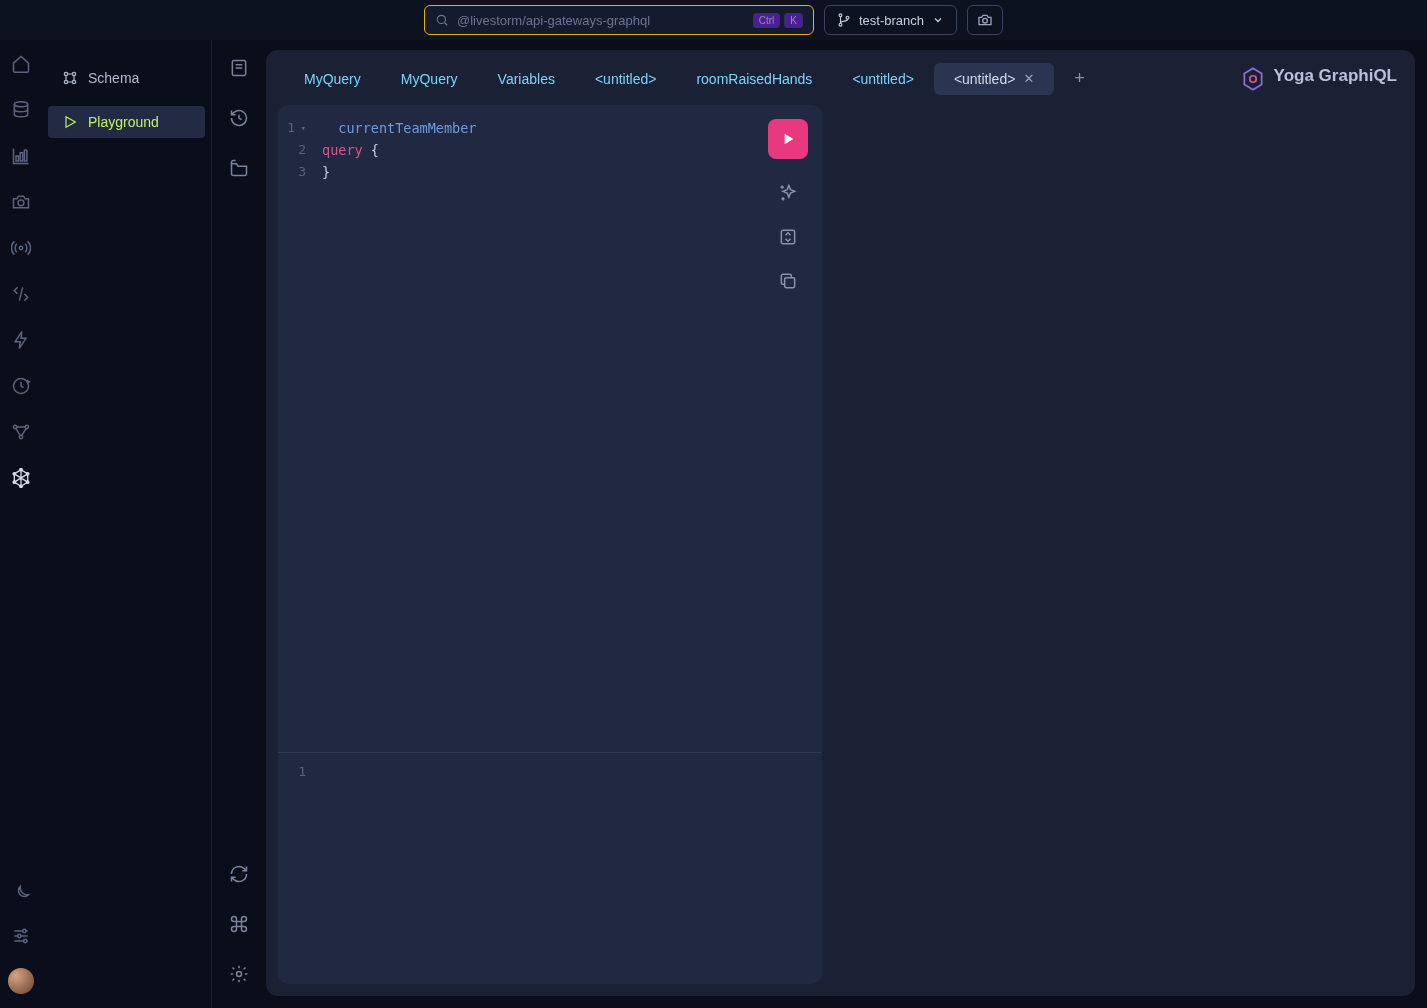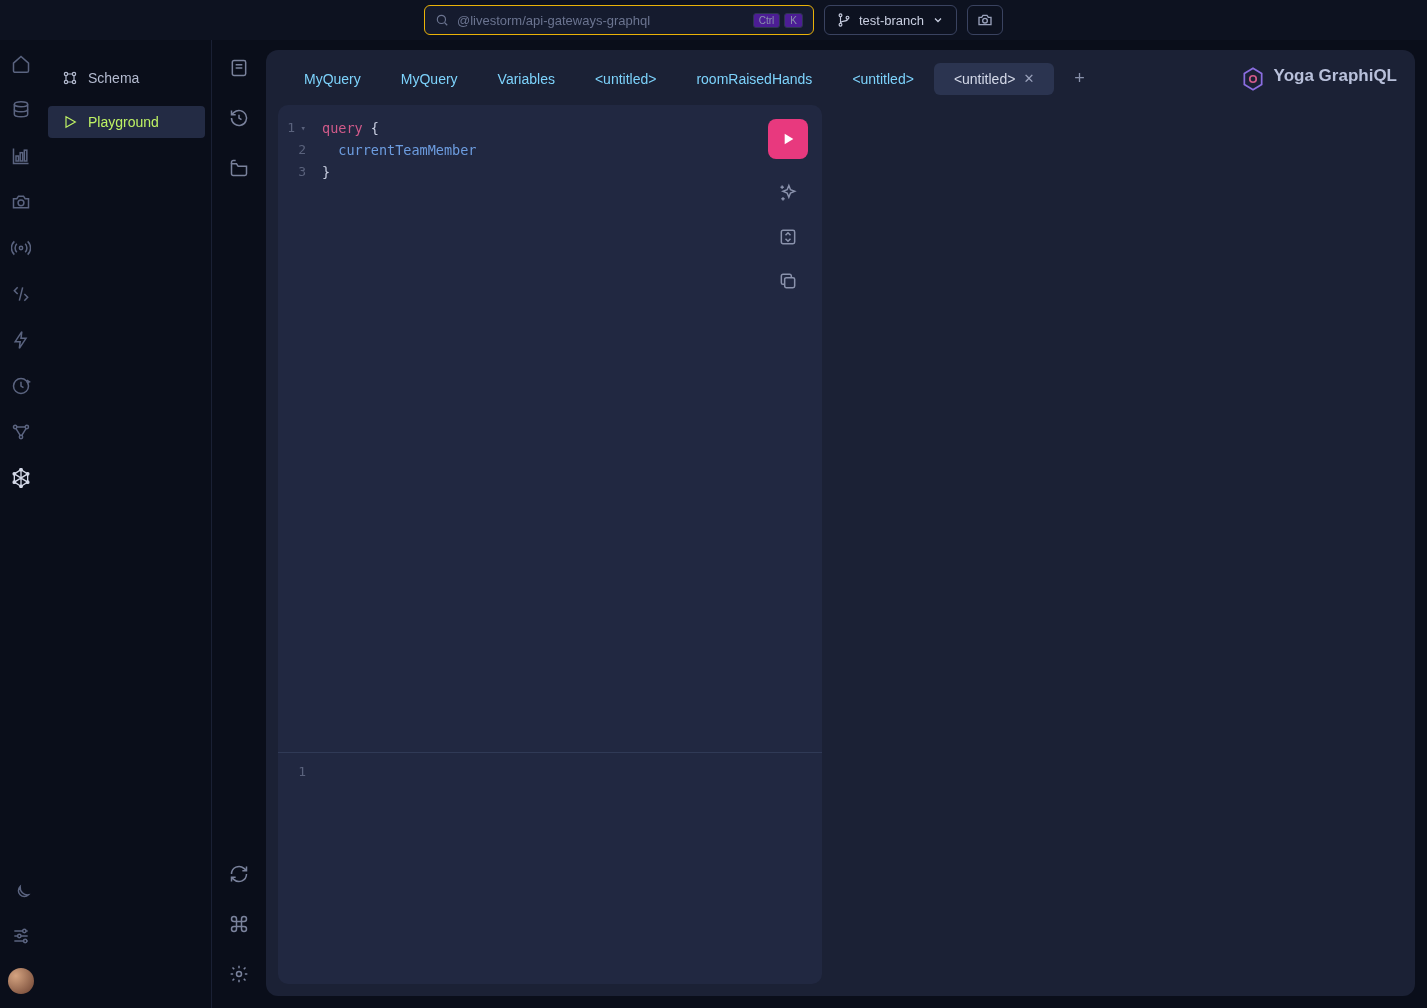--- a/index.html
+++ b/index.html
@@ -346,22 +346,22 @@
 
       <div class="panels">
         <div class="editor-col">
           <div class="editor">
             <div class="gutter">
               <div><span>1</span><span class="caret"> ▾</span></div>
               <div>2</div>
               <div>3</div>
             </div>
             <div class="code">
+              <div>&nbsp;&nbsp;<span class="fld">currentTeamMember</span></div>
               <div><span class="kw">query</span> <span class="pn">{</span></div>
-              <div>&nbsp;&nbsp;<span class="fld">currentTeamMember</span></div>
               <div><span class="pn">}</span></div>
             </div>
             <div class="editor-actions">
               <div class="play">
                 <svg width="16" height="16" viewBox="0 0 24 24" fill="currentColor">
                     <path d="M7 4v16l13-8z"></path>
                   </svg>
               </div>
               <svg class="sa" viewBox="0 0 24 24" fill="none" stroke="currentColor" stroke-width="1.8">
                   <path d="M5 3v4M3 5h4M6 17v4M4 19h4M13 3l2 5 5 2-5 2-2 5-2-5-5-2 5-2z"></path>

